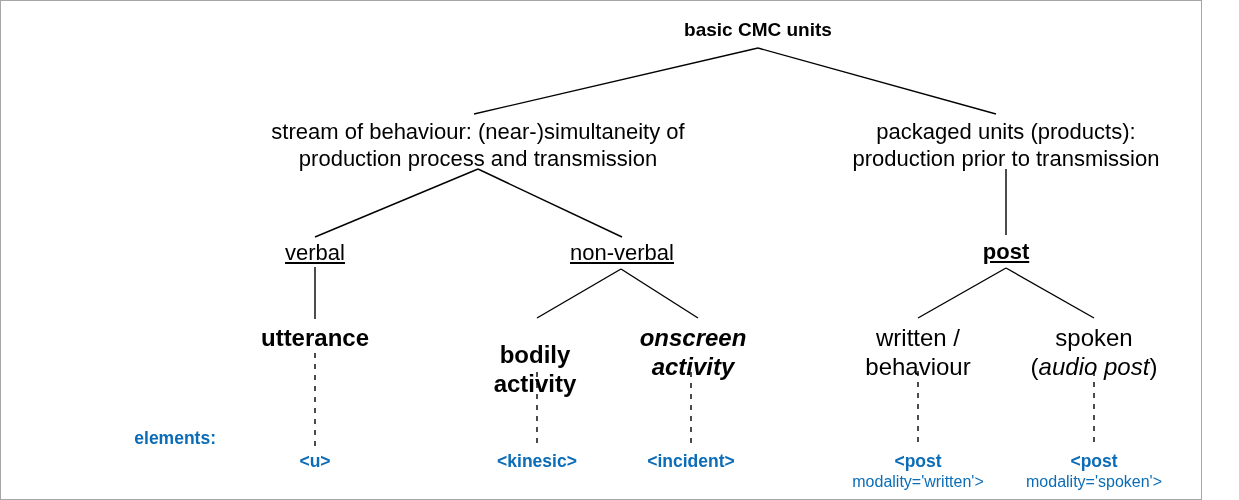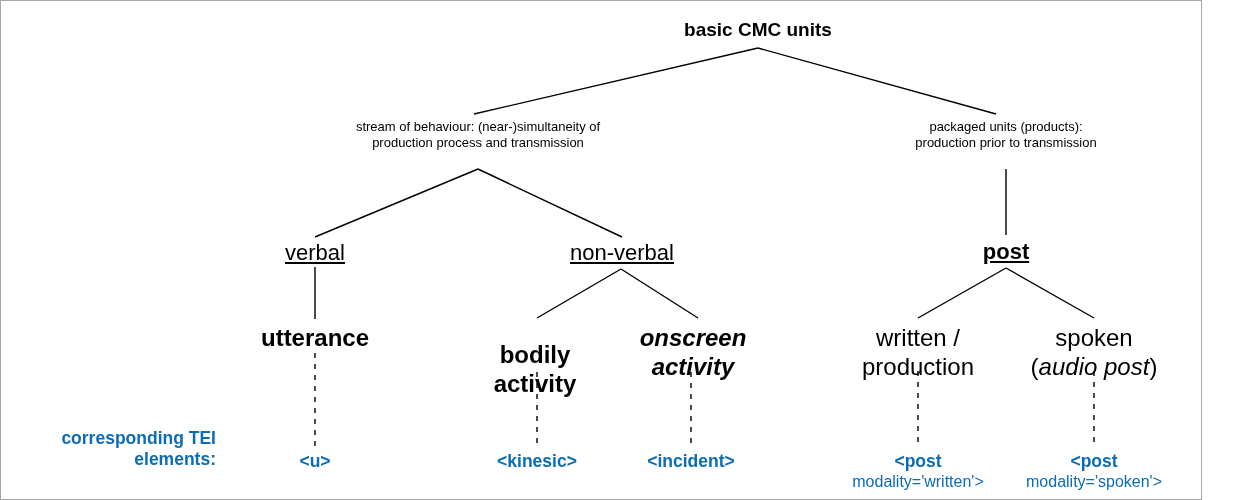--- a/index.html
+++ b/index.html
@@ -33,21 +33,21 @@
     text-align: center;
     color: #000000;
     line-height: 1.22;
     white-space: nowrap;
     transform: translateX(-50%);
   }
   .node-bold {
     font-weight: bold;
   }
   .lvl1 { font-size: 19px; }
-  .lvl2 { font-size: 13px; }
+  .lvl2 { font-size: 22px; }
   .lvl3 { font-size: 22px; text-decoration: underline; }
   .lvl4 { font-size: 24px; }
   .tei {
     position: absolute;
     text-align: center;
     color: #0b6cb7;
     font-weight: bold;
     font-size: 17.5px;
     line-height: 1.20;
     white-space: nowrap;
@@ -138,30 +138,29 @@
     <div>activity</div>
   </div>
 
   <div class="node node-bold lvl4" style="left:692px; top:322px;font-style:italic;">
     <div>onscreen</div>
     <div>activity</div>
   </div>
 
   <div class="node lvl4" style="left:917px; top:322px;">
     <div>written /</div>
-    <div>production</div>
+    <div>behaviour</div>
   </div>
 
   <div class="node lvl4" style="left:1093px; top:322px;">
     <div>spoken</div>
     <div><span>(</span><span class="ital">audio post</span><span>)</span></div>
   </div>
 
   <div class="tei-caption" style="left:20px; top:427px; width:195px;">
-    <div>corresponding TEI</div>
     <div>elements:</div>
   </div>
 
   <div class="tei" style="left:314px; top:450px;">
     <span>&lt;u&gt;</span>
   </div>
 
   <div class="tei" style="left:536px; top:450px;">
     <span>&lt;kinesic&gt;</span>
   </div>

